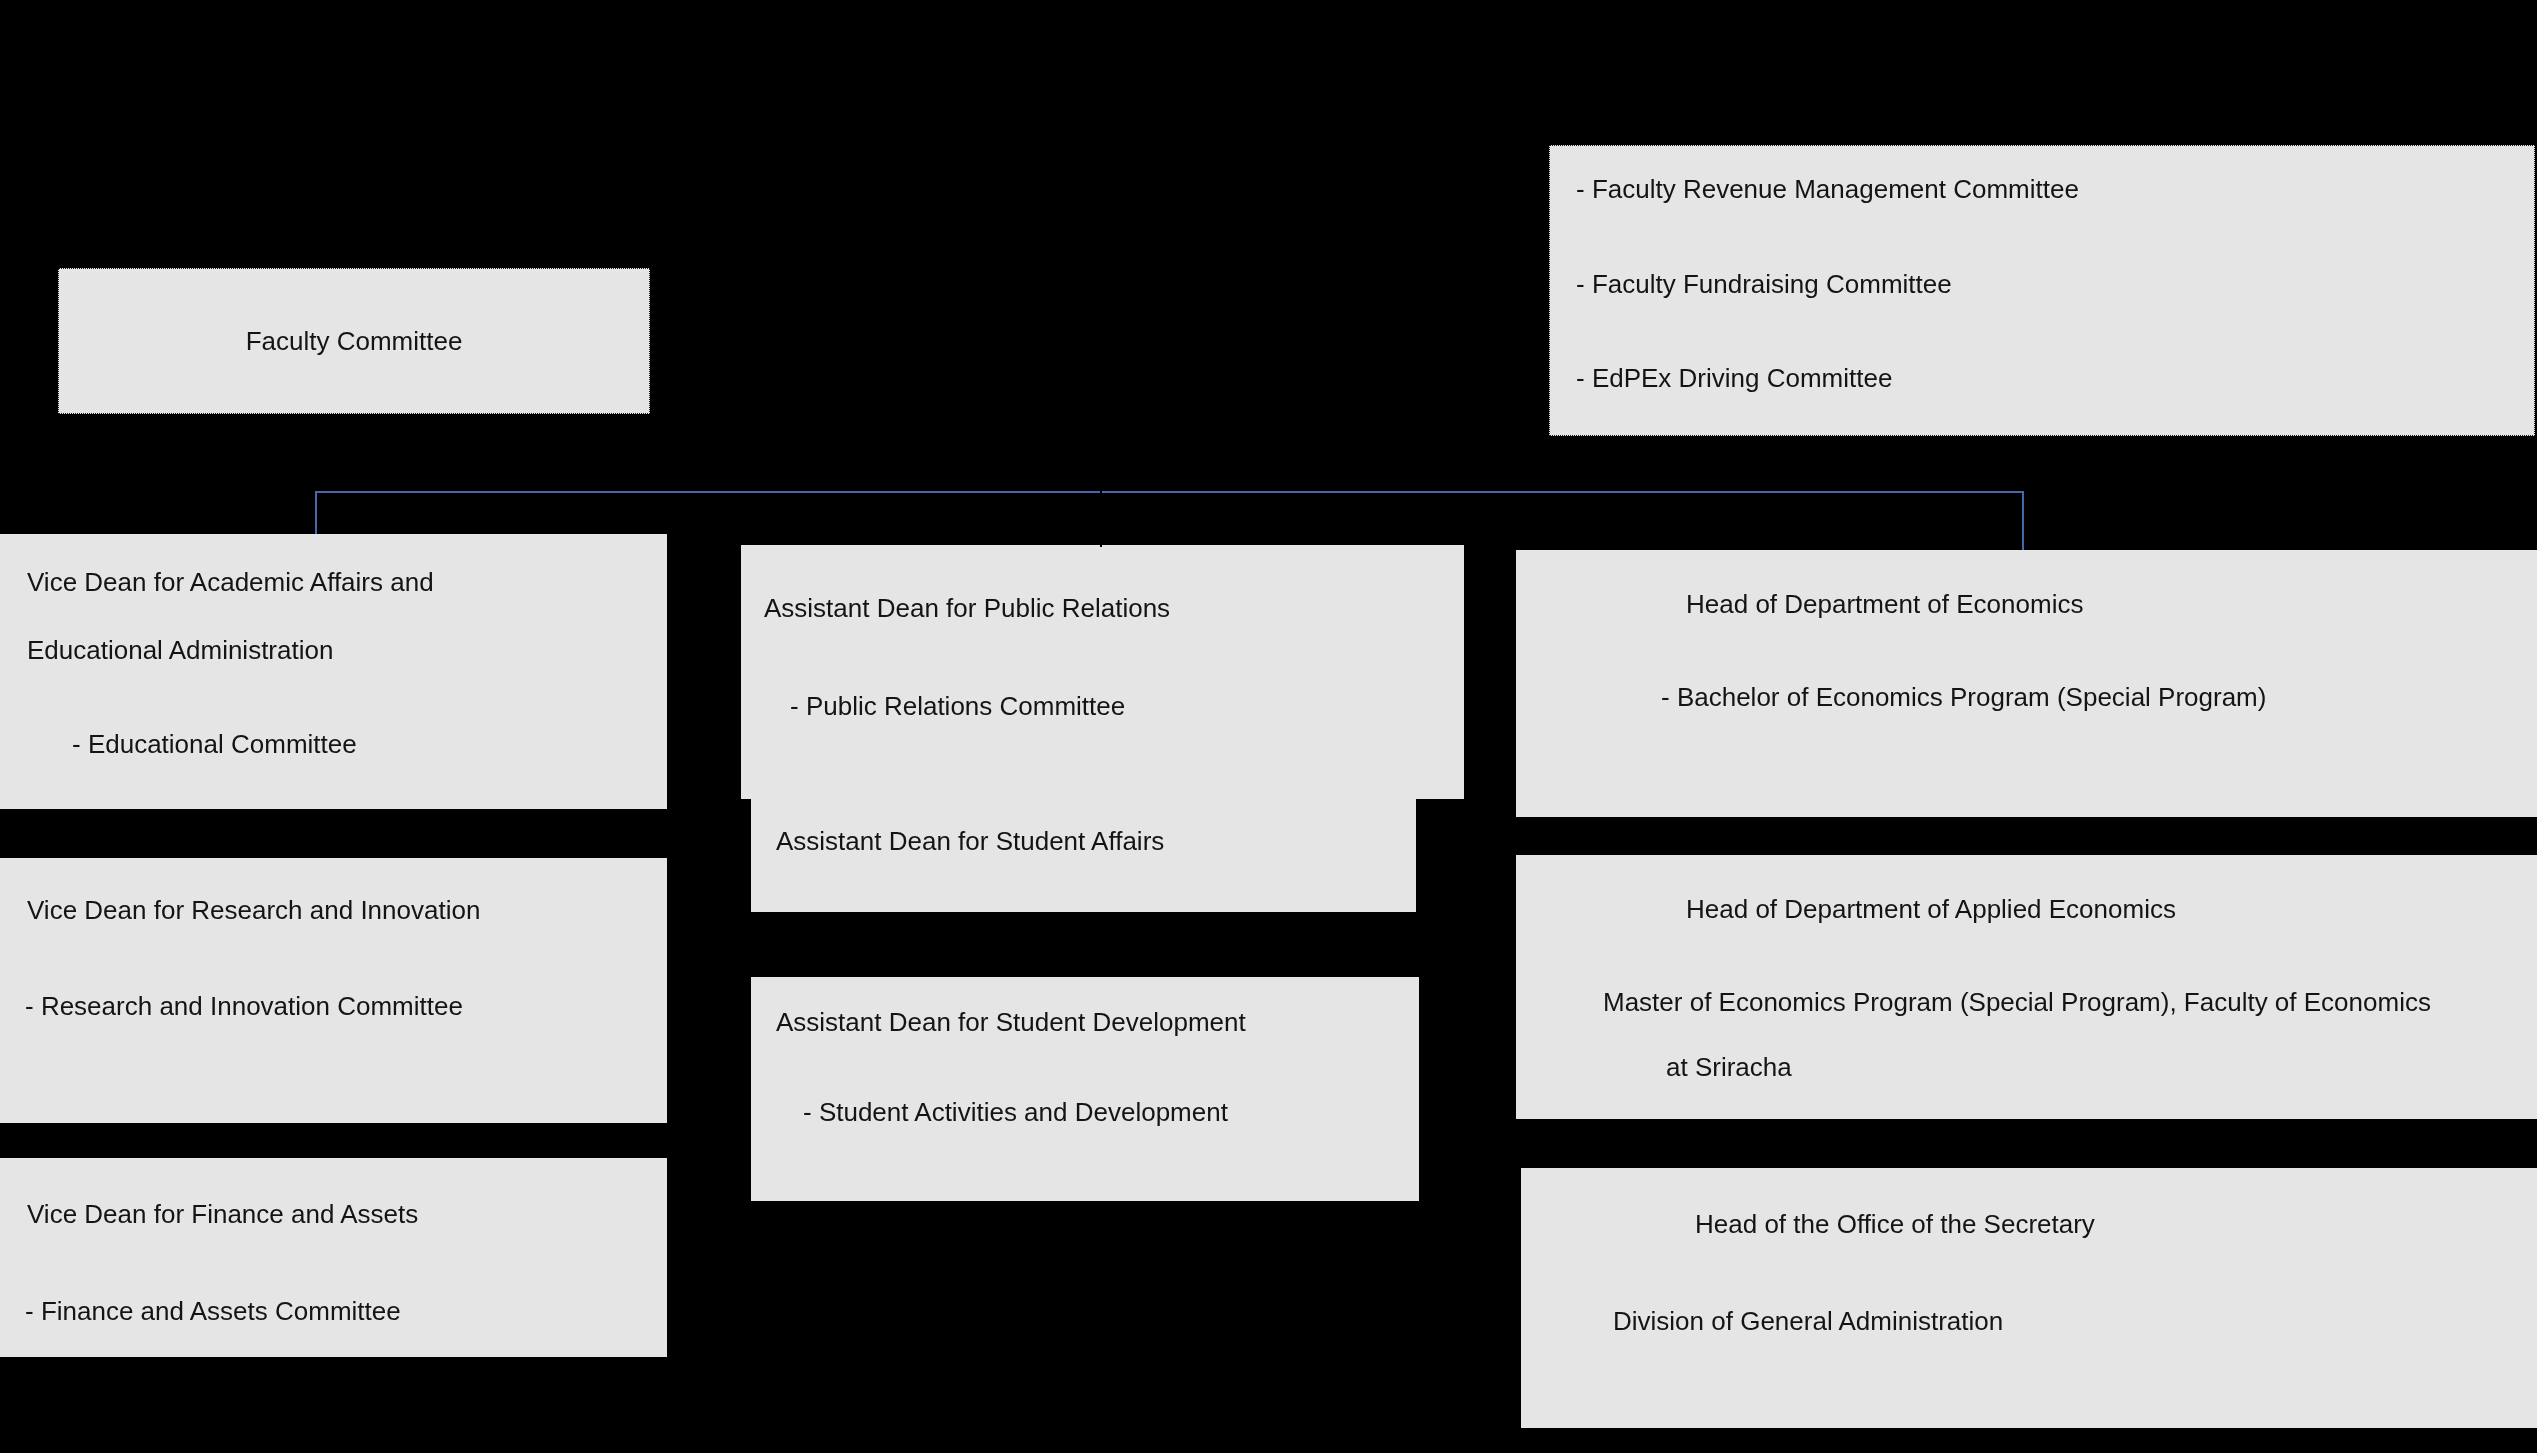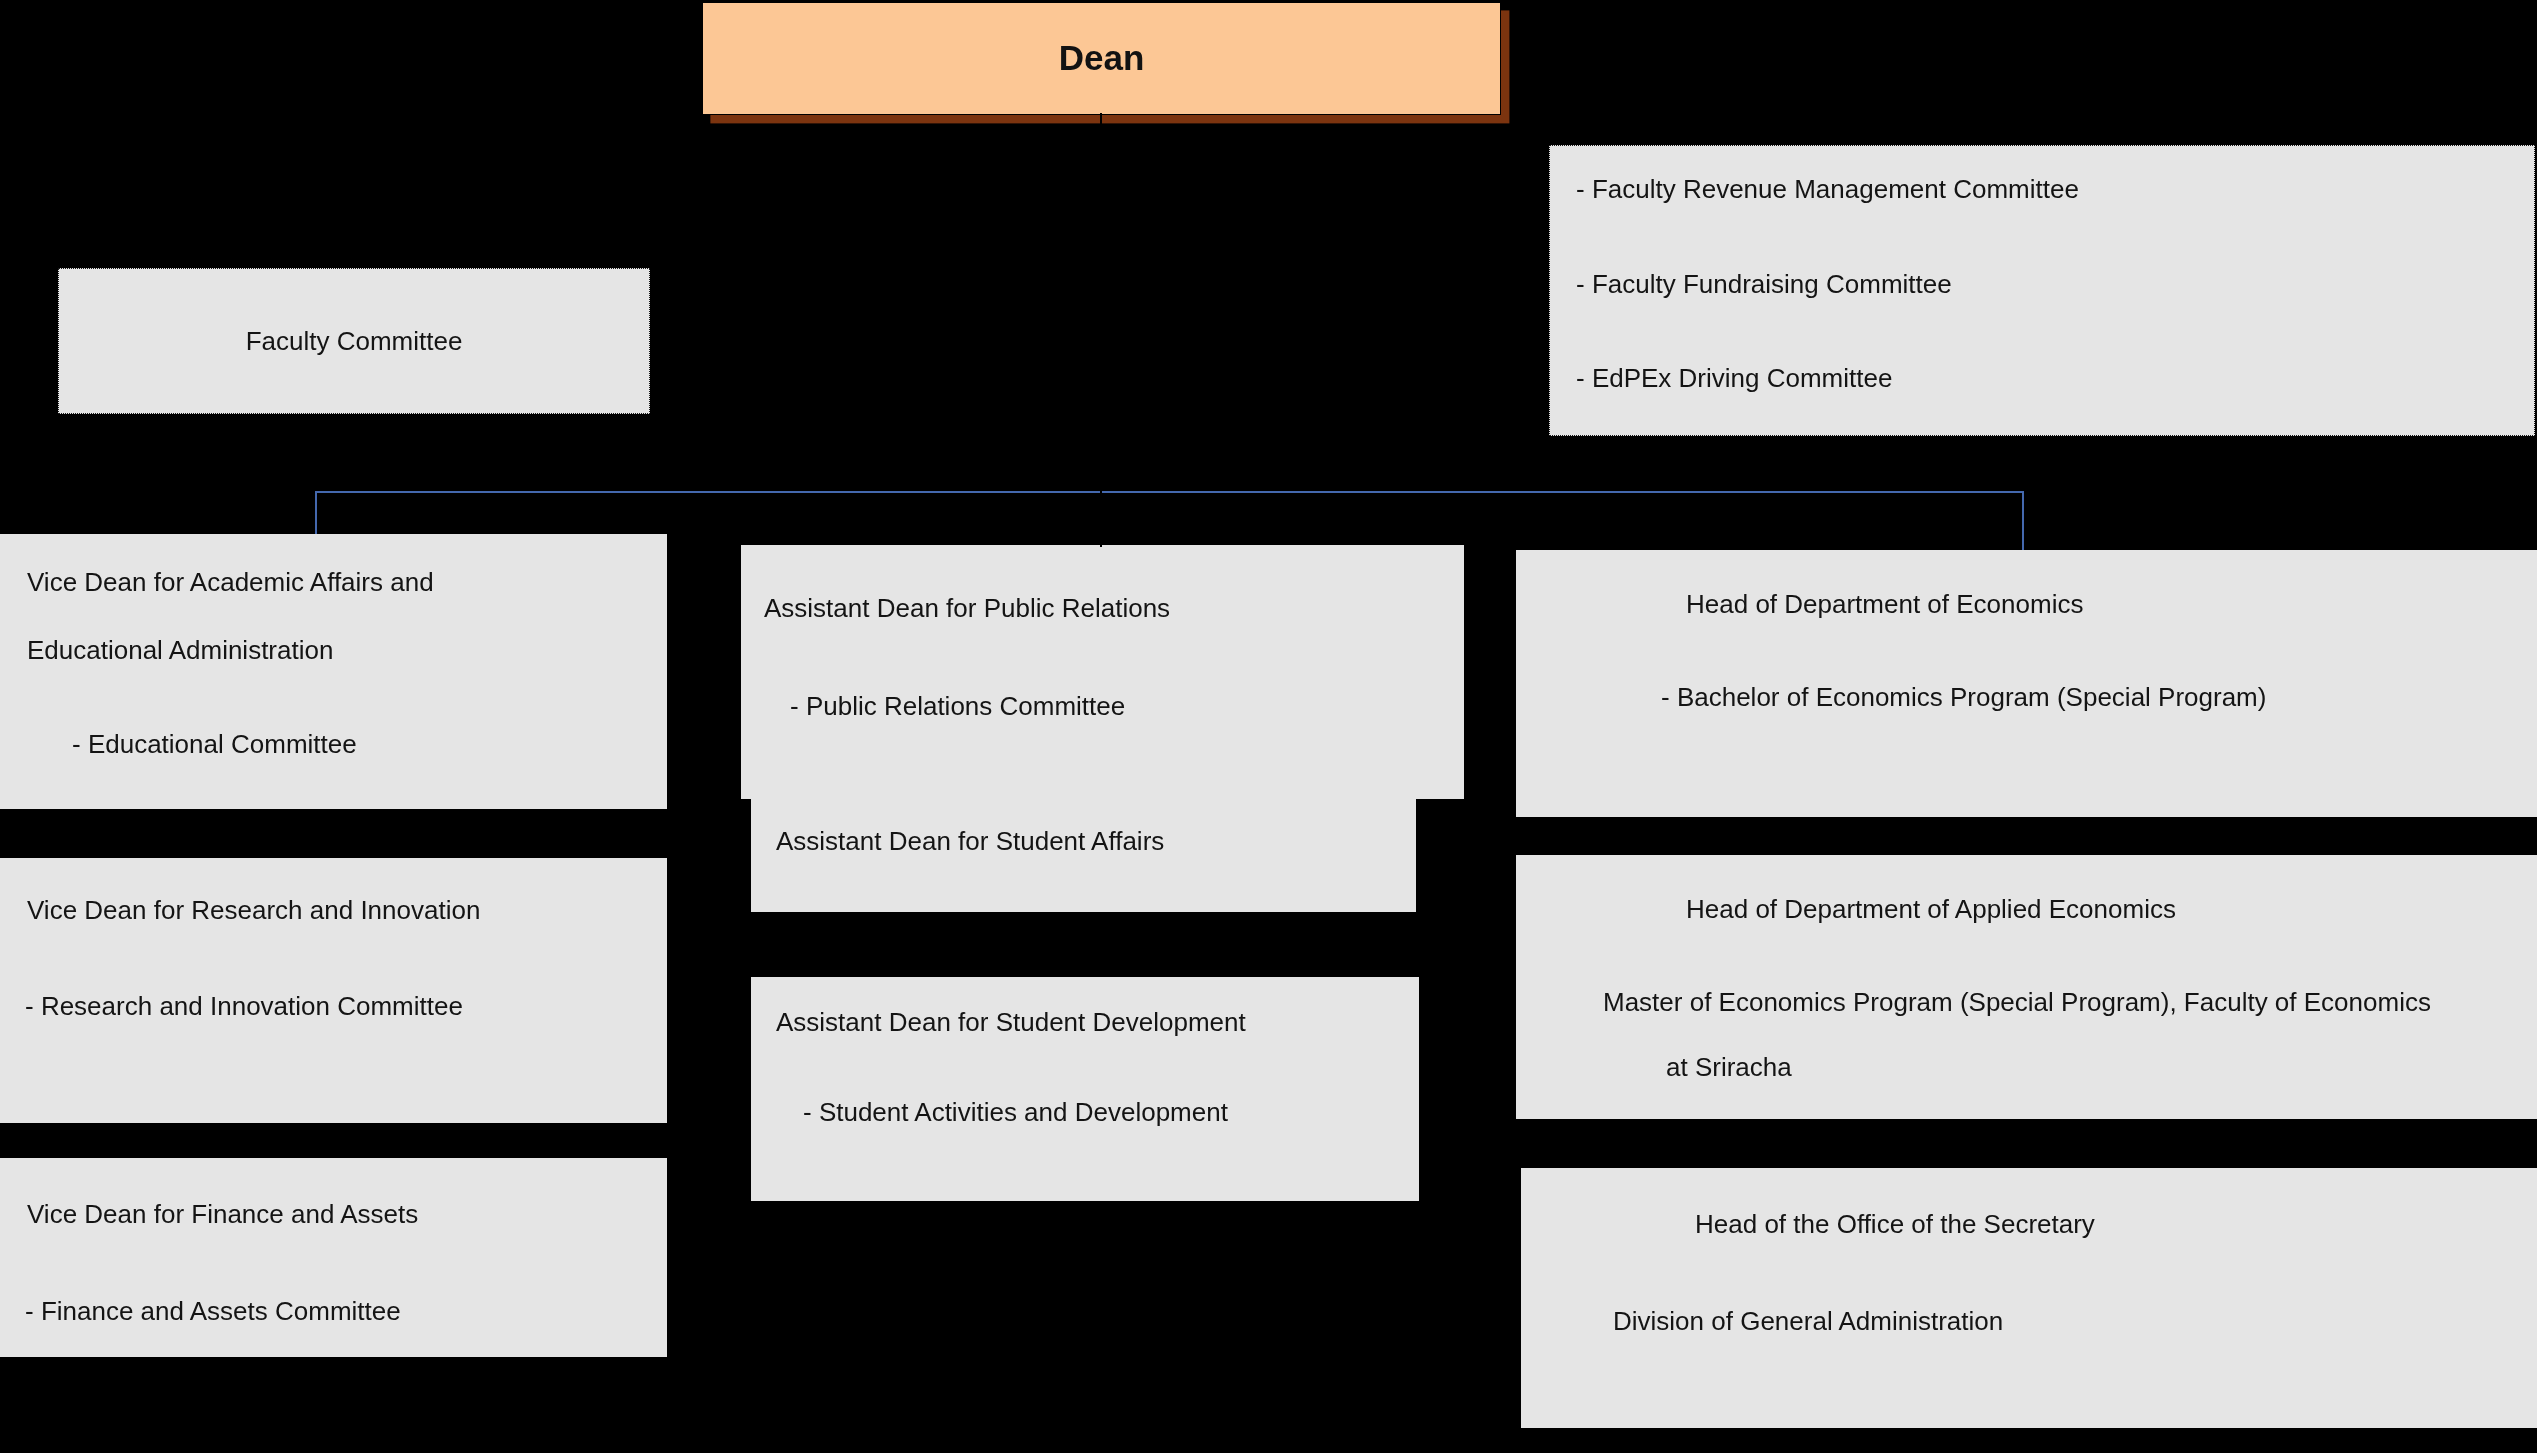--- a/index.html
+++ b/index.html
@@ -60,23 +60,20 @@
 <body>
 
 <div id="canvas">
 
   <div class="conn conn-black" style="left:1100px; top:113px; width:2.3px; height:379px;"></div>
   <div class="conn conn-blue" style="left:315px; top:491px; width:1709px; height:2.3px;"></div>
   <div class="conn conn-blue" style="left:315px; top:491px; width:2.3px; height:47px;"></div>
   <div class="conn conn-blue" style="left:2022px; top:491px; width:2.3px; height:62px;"></div>
   <div class="conn conn-black" style="left:1100px; top:491px; width:2.3px; height:56px;"></div>
 
-  <div class="box dean" style="left:702px; top:1.5px; width:799px; height:113px;">
-    <span>Dean</span>
-  </div>
 
   <div class="box dotted center-label" style="left:58px; top:268px; width:592px; height:146px;">
     <span>Faculty Committee</span>
   </div>
 
   <div class="box dotted" style="left:1549px; top:145px; width:986px; height:291px;">
     <div class="line" style="left:26px; top:27px;">- Faculty Revenue Management Committee</div>
     <div class="line" style="left:26px; top:122px;">- Faculty Fundraising Committee</div>
     <div class="line" style="left:26px; top:216px;">- EdPEx Driving Committee</div>
   </div>

